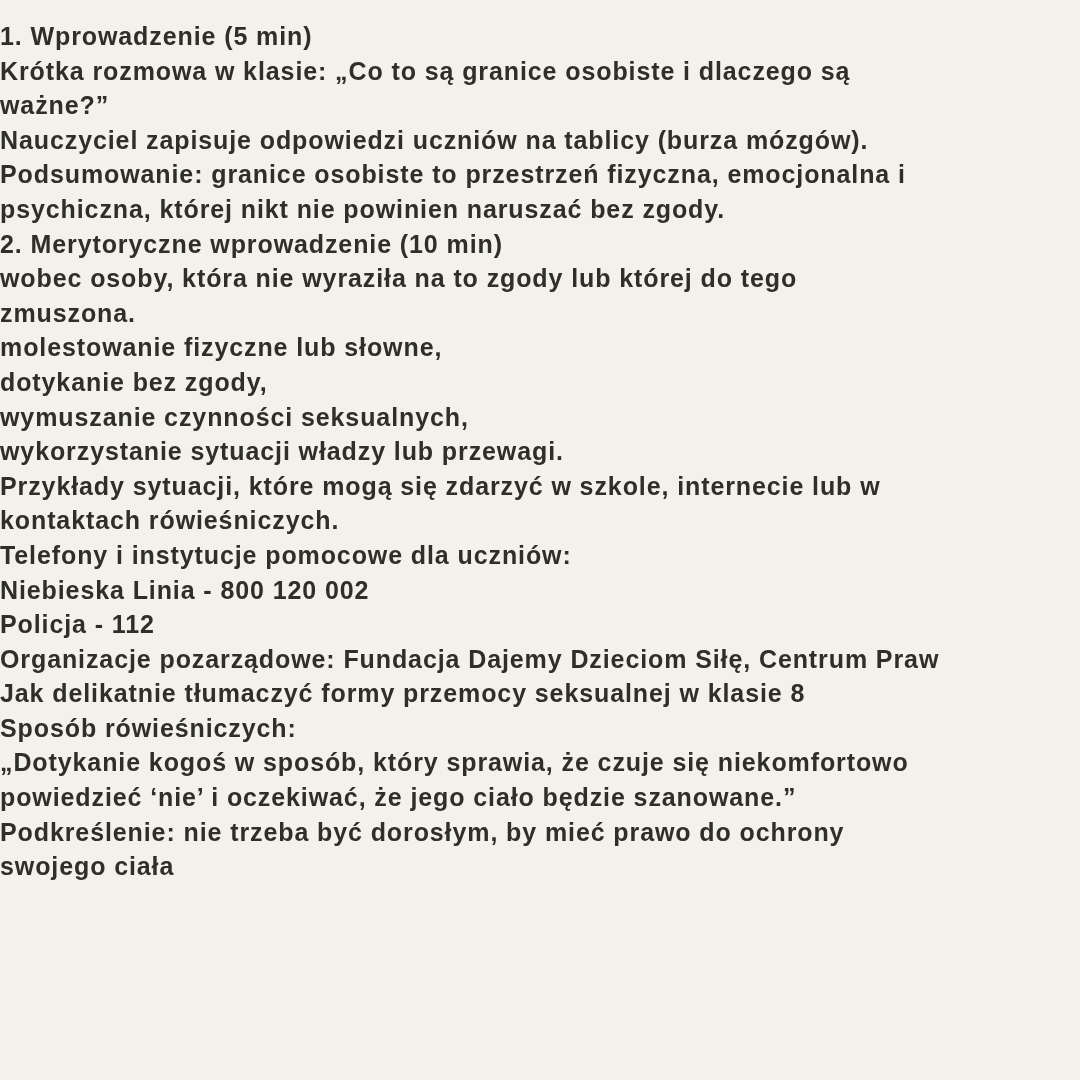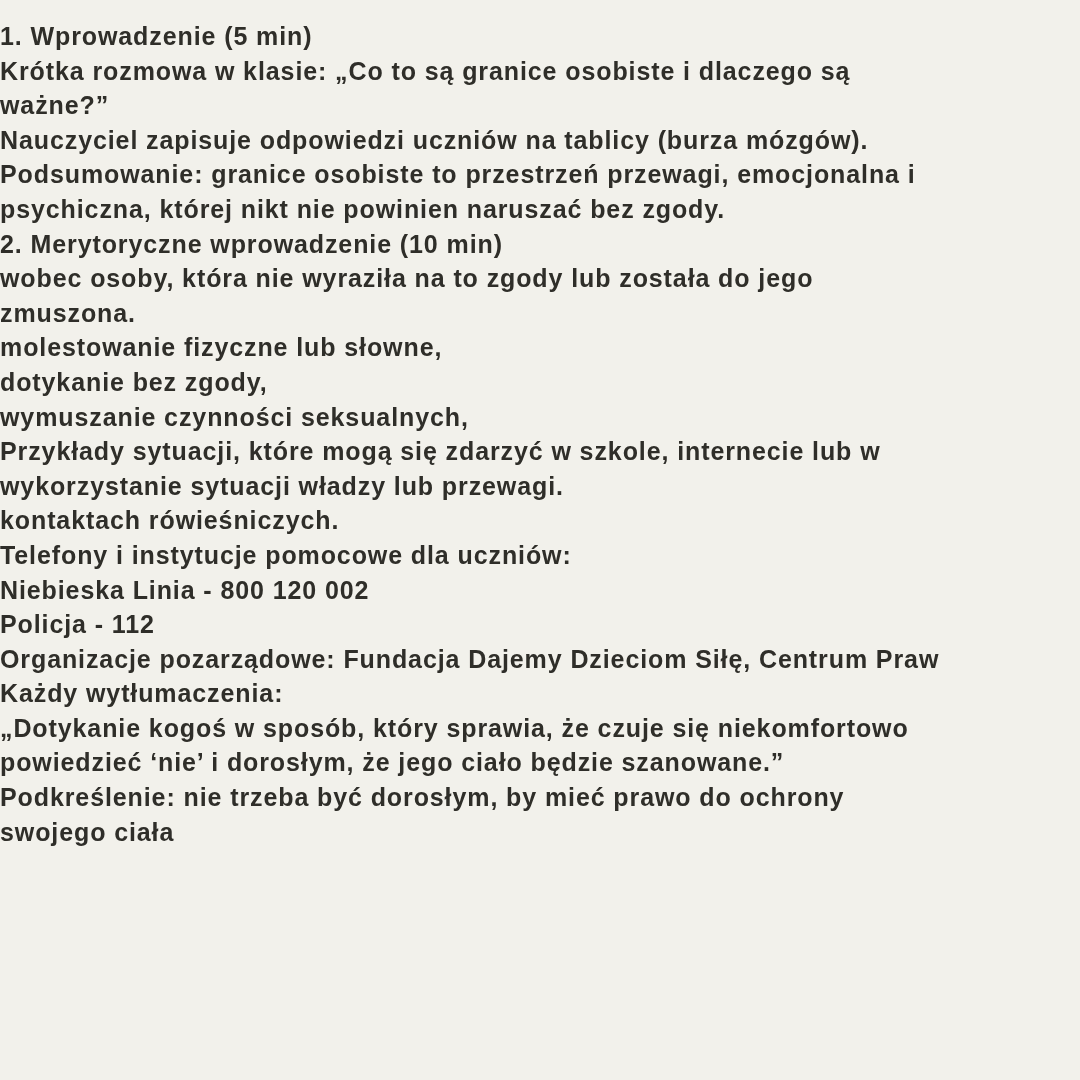--- a/index.html
+++ b/index.html
@@ -37,34 +37,35 @@
 </style>
 </head>
 <body>
 
 <main class="page">
   <div class="doc">
       <div class="line">1. Wprowadzenie (5 min)</div>
       <div class="line">Krótka rozmowa w klasie: „Co to są granice osobiste i dlaczego są</div>
       <div class="line">ważne?”</div>
       <div class="line">Nauczyciel zapisuje odpowiedzi uczniów na tablicy (burza mózgów).</div>
-      <div class="line">Podsumowanie: granice osobiste to przestrzeń przewagi, emocjonalna i</div>
+      <div class="line">Podsumowanie: granice osobiste to przestrzeń fizyczna, emocjonalna i</div>
       <div class="line">psychiczna, której nikt nie powinien naruszać bez zgody.</div>
       <div class="line">2. Merytoryczne wprowadzenie (10 min)</div>
-      <div class="line">wobec osoby, która nie wyraziła na to zgody lub została do jego</div>
+      <div class="line">wobec osoby, która nie wyraziła na to zgody lub której do tego</div>
       <div class="line">zmuszona.</div>
       <div class="line">molestowanie fizyczne lub słowne,</div>
       <div class="line">dotykanie bez zgody,</div>
       <div class="line">wymuszanie czynności seksualnych,</div>
+      <div class="line">wykorzystanie sytuacji władzy lub przewagi.</div>
       <div class="line">Przykłady sytuacji, które mogą się zdarzyć w szkole, internecie lub w</div>
-      <div class="line">wykorzystanie sytuacji władzy lub przewagi.</div>
       <div class="line">kontaktach rówieśniczych.</div>
       <div class="line">Telefony i instytucje pomocowe dla uczniów:</div>
       <div class="line">Niebieska Linia - 800 120 002</div>
       <div class="line">Policja - 112</div>
       <div class="line">Organizacje pozarządowe: Fundacja Dajemy Dzieciom Siłę, Centrum Praw</div>
-      <div class="line">Każdy wytłumaczenia:</div>
+      <div class="line">Jak delikatnie tłumaczyć formy przemocy seksualnej w klasie 8</div>
+      <div class="line">Sposób rówieśniczych:</div>
       <div class="line">„Dotykanie kogoś w sposób, który sprawia, że czuje się niekomfortowo</div>
-      <div class="line">powiedzieć ‘nie’ i dorosłym, że jego ciało będzie szanowane.”</div>
+      <div class="line">powiedzieć ‘nie’ i oczekiwać, że jego ciało będzie szanowane.”</div>
       <div class="line">Podkreślenie: nie trzeba być dorosłym, by mieć prawo do ochrony</div>
       <div class="line">swojego ciała</div>
     </div>
 </main>
 
 </body></html>

